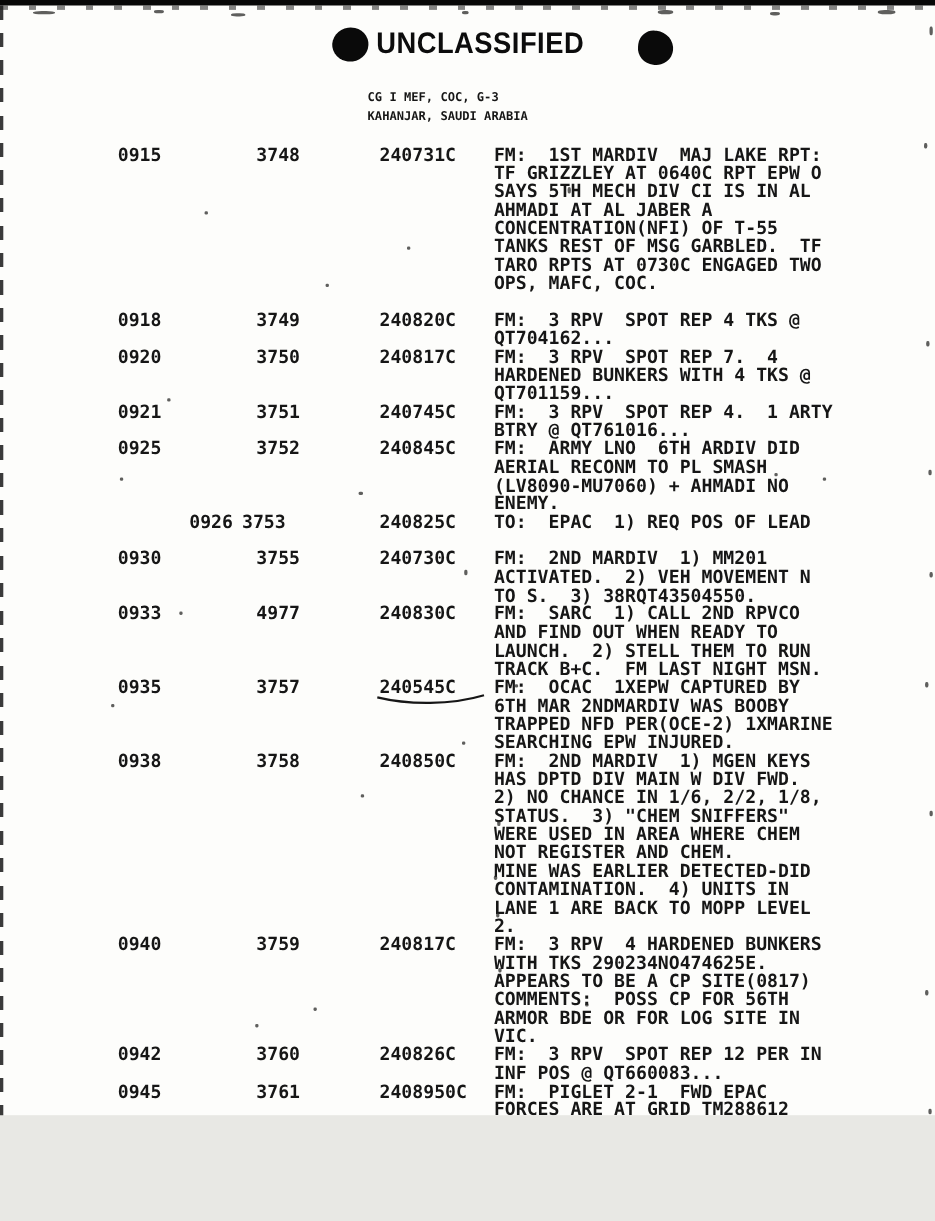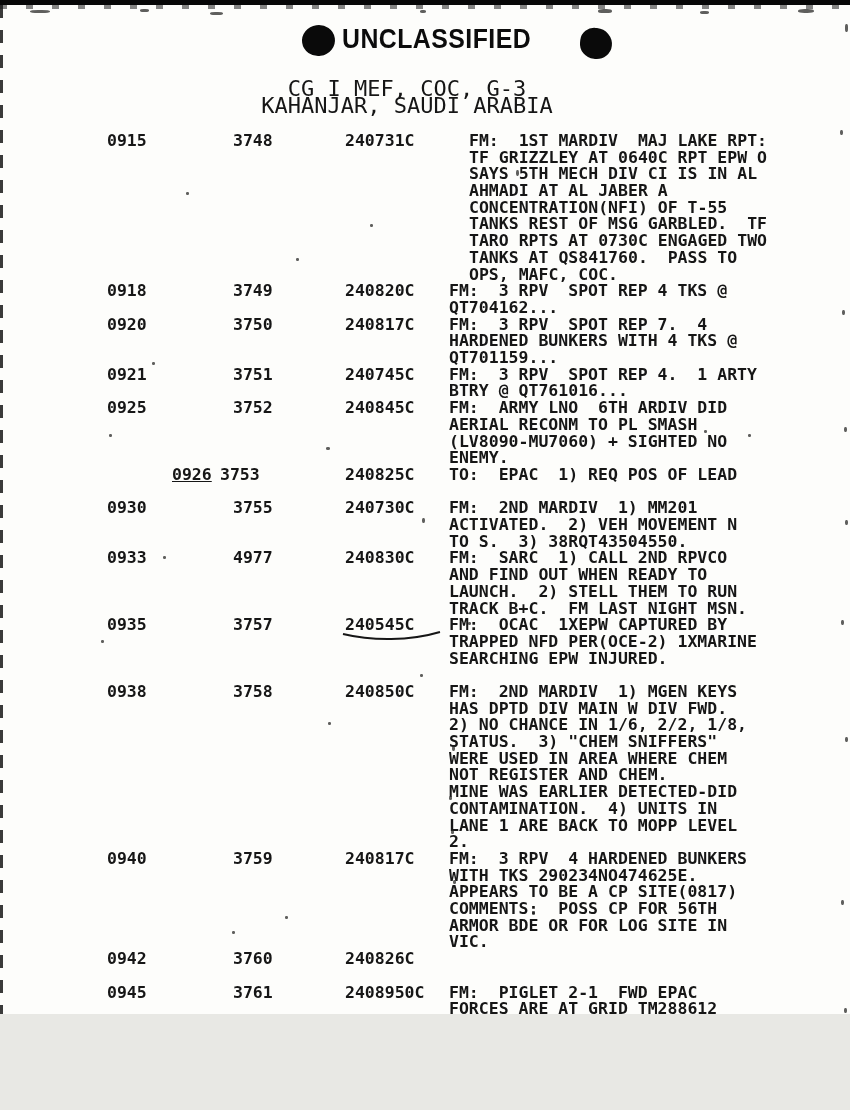--- a/index.html
+++ b/index.html
@@ -24,30 +24,30 @@
   
   .title{
     position:absolute;font-family:"Liberation Sans", sans-serif;font-weight:bold;
     font-size:27px;letter-spacing:.5px;color:#0c0c0c;
     transform:scaleX(.92);transform-origin:left center;white-space:pre;
   }
   .title.top{left:342px;top:24px;}
   .title.bottom{left:353px;top:1056px;}
   .org-header{
     position:absolute;left:407px;top:81px;transform:translateX(-50%);
-    text-align:center;font-size:22px;font-weight:normal;line-height:16.7px;white-space:pre;
+    font-size:11px;font-weight:bold;line-height:16.7px;white-space:pre;
   }
   .page-number{position:absolute;left:423px;top:1085px;font-size:12px;font-weight:bold;letter-spacing:2px;}
   
   .log{position:absolute;left:0;top:133px;width:850px;font-size:16.5px;font-weight:bold;line-height:16.7px;}
   .entry{position:relative;}
   .entry .time{position:absolute;left:107px;top:0;white-space:pre;}
   .entry .serial{position:absolute;left:233px;top:0;white-space:pre;}
   .entry .dtg{position:absolute;left:345px;top:0;white-space:pre;}
-  .entry.indent .time{left:172px;text-decoration:underline;}
+  .entry.indent .time{left:172px;}
   .entry.indent .serial{left:220px;}
   .entry .msg{margin-left:449px;}
   .entry .msg .line{white-space:pre;height:16.7px;}
   .dtg svg{position:absolute;left:-3px;top:13px;overflow:visible;}
   
   .speck{position:absolute;background:#2a2a28;border-radius:40%;}
 </style>
 </head>
 <body>
 
@@ -58,33 +58,32 @@
   <div class="left-edge"></div>
 
   <div class="punch p1"></div>
   <div class="punch p2"></div>
 
   <div class="title top">UNCLASSIFIED</div>
 
   <div class="org-header"><span>CG I MEF, COC, G-3</span><br><span>KAHANJAR, SAUDI ARABIA</span></div>
 
   <div class="log">
-      <div class="entry" style="min-height: 150.3px; padding-left: 20px;">
+      <div class="entry" style="min-height: 150.3px;">
         <span class="time">0915</span>
         <span class="serial">3748</span>
         <span class="dtg">240731C</span>
         <div class="msg">
           <div class="line">FM:  1ST MARDIV  MAJ LAKE RPT:</div>
           <div class="line">TF GRIZZLEY AT 0640C RPT EPW O</div>
           <div class="line">SAYS 5TH MECH DIV CI IS IN AL</div>
           <div class="line">AHMADI AT AL JABER A</div>
           <div class="line">CONCENTRATION(NFI) OF T-55</div>
           <div class="line">TANKS REST OF MSG GARBLED.  TF</div>
           <div class="line">TARO RPTS AT 0730C ENGAGED TWO</div>
-          <div class="line">TANKS AT QS841760.  PASS TO</div>
           <div class="line">OPS, MAFC, COC.</div>
         </div>
       </div>
       <div class="entry" style="min-height: 33.4px;">
         <span class="time">0918</span>
         <span class="serial">3749</span>
         <span class="dtg">240820C</span>
         <div class="msg">
           <div class="line">FM:  3 RPV  SPOT REP 4 TKS @</div>
           <div class="line">QT704162...</div>
@@ -109,21 +108,21 @@
           <div class="line">BTRY @ QT761016...</div>
         </div>
       </div>
       <div class="entry" style="min-height: 66.8px;">
         <span class="time">0925</span>
         <span class="serial">3752</span>
         <span class="dtg">240845C</span>
         <div class="msg">
           <div class="line">FM:  ARMY LNO  6TH ARDIV DID</div>
           <div class="line">AERIAL RECONM TO PL SMASH</div>
-          <div class="line">(LV8090-MU7060) + SIGHTED NO</div>
+          <div class="line">(LV8090-MU7060) + AHMADI NO</div>
           <div class="line">ENEMY.</div>
         </div>
       </div>
       <div class="entry indent" style="min-height: 33.4px;">
         <span class="time">0926</span>
         <span class="serial">3753</span>
         <span class="dtg">240825C</span>
         <div class="msg">
           <div class="line">TO:  EPAC  1) REQ POS OF LEAD</div>
         </div>
@@ -150,20 +149,21 @@
         </div>
       </div>
       <div class="entry" style="min-height: 66.8px;">
         <span class="time">0935</span>
         <span class="serial">3757</span>
         <span class="dtg">240545C<svg width="100" height="14">
             <path d="M1,4 C30,11 68,11 98,2" stroke="#161616" stroke-width="2" fill="none"></path>
           </svg></span>
         <div class="msg">
           <div class="line">FM:  OCAC  1XEPW CAPTURED BY</div>
+          <div class="line">6TH MAR 2NDMARDIV WAS BOOBY</div>
           <div class="line">TRAPPED NFD PER(OCE-2) 1XMARINE</div>
           <div class="line">SEARCHING EPW INJURED.</div>
         </div>
       </div>
       <div class="entry" style="min-height: 167px;">
         <span class="time">0938</span>
         <span class="serial">3758</span>
         <span class="dtg">240850C</span>
         <div class="msg">
           <div class="line">FM:  2ND MARDIV  1) MGEN KEYS</div>
@@ -188,20 +188,24 @@
           <div class="line">APPEARS TO BE A CP SITE(0817)</div>
           <div class="line">COMMENTS:  POSS CP FOR 56TH</div>
           <div class="line">ARMOR BDE OR FOR LOG SITE IN</div>
           <div class="line">VIC.</div>
         </div>
       </div>
       <div class="entry" style="min-height: 33.4px;">
         <span class="time">0942</span>
         <span class="serial">3760</span>
         <span class="dtg">240826C</span>
+        <div class="msg">
+          <div class="line">FM:  3 RPV  SPOT REP 12 PER IN</div>
+          <div class="line">INF POS @ QT660083...</div>
+        </div>
       </div>
       <div class="entry" style="min-height: 33.4px;">
         <span class="time">0945</span>
         <span class="serial">3761</span>
         <span class="dtg">2408950C</span>
         <div class="msg">
           <div class="line">FM:  PIGLET 2-1  FWD EPAC</div>
           <div class="line">FORCES ARE AT GRID TM288612</div>
         </div>
       </div>

